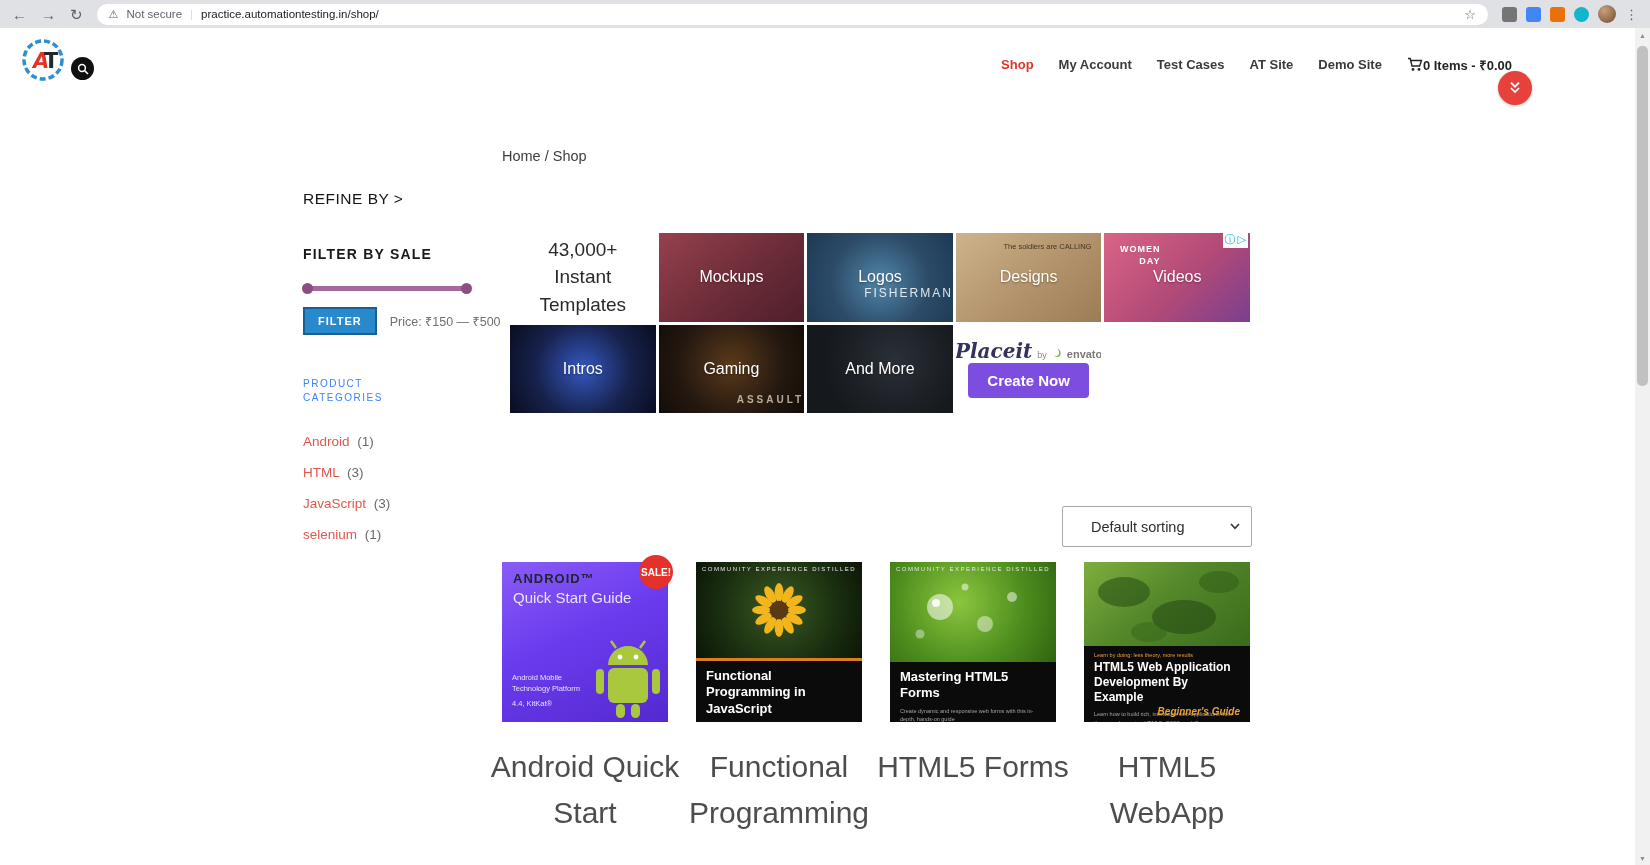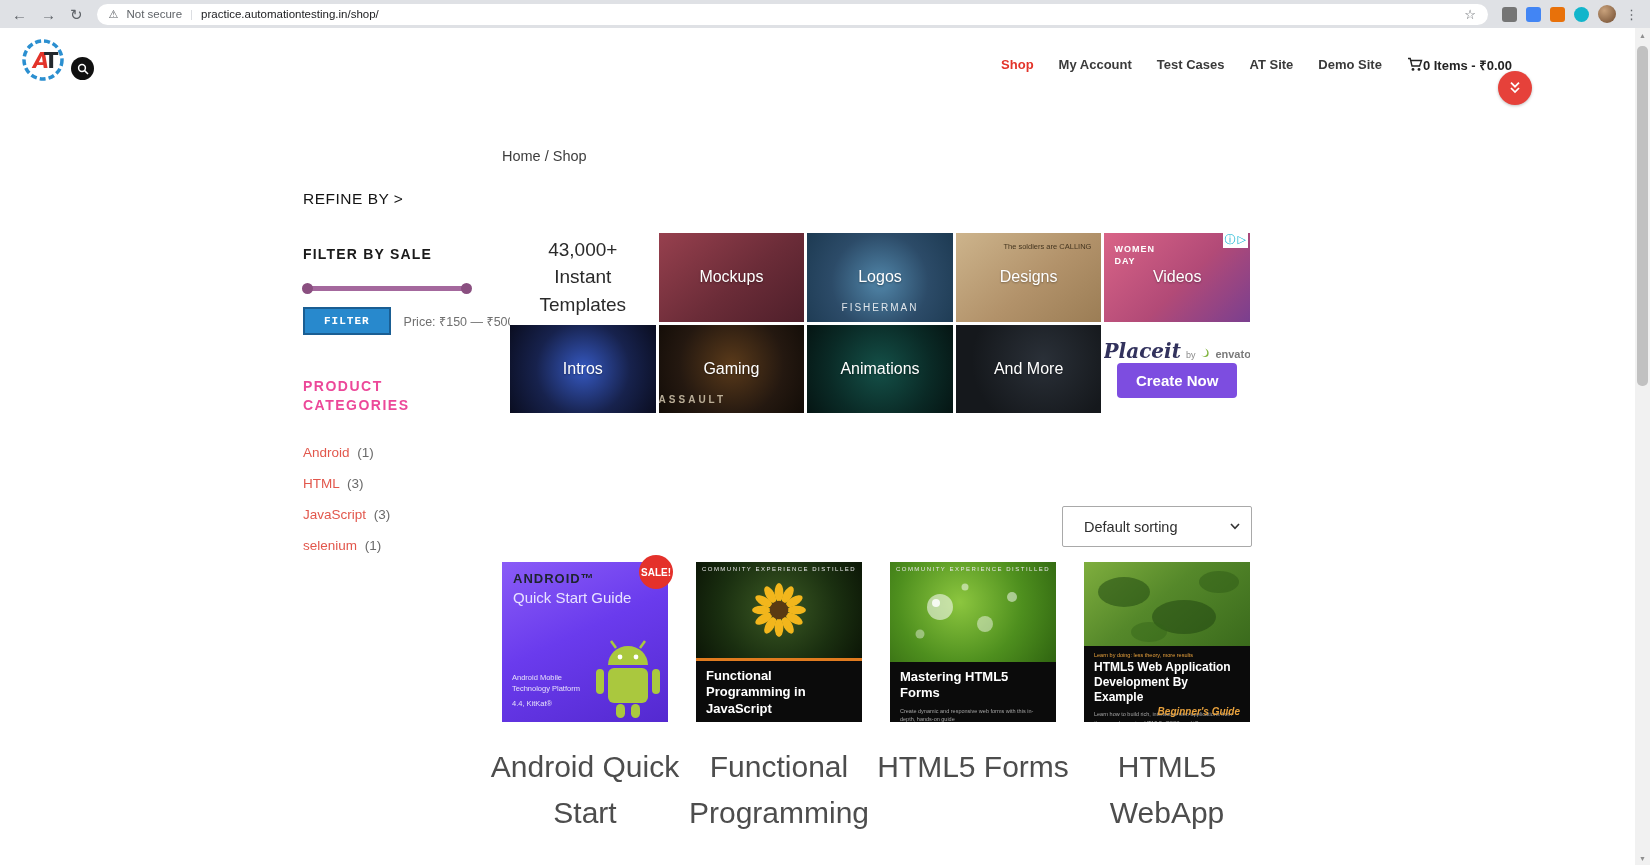--- a/index.html
+++ b/index.html
@@ -52,24 +52,24 @@
   .breadcrumb .crumb { cursor:pointer; }
 
   
   .sidebar { position:absolute; left:303px; top:190px; width:180px; }
   .refine { font-size:15.5px; color:#141414; letter-spacing:.5px; font-weight:500; cursor:pointer; }
   .fbp-title { margin-top:38px; font-size:14px; font-weight:700; letter-spacing:1.2px; color:#1a1a1a; }
   .slider { margin-top:24px; width:168px; height:5px; background:#a4689d; border-radius:3px; position:relative; }
   .handle { position:absolute; top:-3px; width:11px; height:11px; border-radius:50%; background:#8a4f80; cursor:pointer; }
   .handle.left { left:-1px; } .handle.right { right:-1px; }
   .filter-row { margin-top:16px; display:flex; align-items:center; gap:13px; width:210px; }
-  .filter-btn { font-family:Liberation Mono, monospace; font-size:11px; font-weight:700; letter-spacing:1px;
-                color:#fff; background:#2889cd; border:2px solid #1a5e93; padding:6px 19px; cursor:pointer; }
+  .filter-btn { font-family:Liberation Sans, sans-serif; font-size:11px; font-weight:700; letter-spacing:1px;
+                color:#fff; background:#2889cd; border:2px solid #1a5e93; padding:6px 13px; cursor:pointer; }
   .price-range { font-size:12.5px; color:#707070; white-space:nowrap; }
-  .cats-title { margin-top:42px; font-size:14px; font-weight:700; letter-spacing:1.5px; color:#ec4899;
+  .cats-title { margin-top:42px; font-size:10px; font-weight:400; letter-spacing:1.5px; color:#3b82f6;
                 width:120px; line-height:1.35; }
   .cat-list { list-style:none; margin-top:22px; }
   .cat-list li { padding:8px 0; font-size:13.5px; }
   .cat-link { color:#e2574c; cursor:pointer; text-decoration:none; }
   .cat-count { color:#6a6a6a; margin-left:4px; }
 
   
   .ad { position:absolute; left:510px; top:233px; width:740px; height:180px; display:grid;
         grid-template-columns:repeat(5,1fr); grid-template-rows:1fr 1fr; gap:3px; background:#fff; }
   .tile { position:relative; display:flex; align-items:center; justify-content:center; color:#fff;
@@ -77,43 +77,43 @@
   .tile.headline { color:#2a2a2a; font-size:19px; line-height:1.45; text-align:center; background:#fff;
                    padding:0 16px; text-shadow:none; }
   .tile.mockups { background:linear-gradient(140deg,#97404e 0%,#6b2c38 55%,#4e1f2a 100%); }
   .tile.logos { background:radial-gradient(circle at 50% 55%,#4a7b9d 10%,#2c4b68 55%,#1d3a52 100%); }
   .tile.designs { background:linear-gradient(140deg,#cdb48c 0%,#b2926a 55%,#9b7d55 100%); }
   .tile.videos { background:linear-gradient(135deg,#d96487 0%,#b24a77 55%,#7a3f8f 100%); }
   .tile.intros { background:radial-gradient(circle at 50% 50%,#3558c0 0%,#17224d 55%,#0a0d20 100%); }
   .tile.gaming { background:radial-gradient(circle at 50% 45%,#5a3a1a 0%,#241810 60%,#120c07 100%); }
   .tile.animations { background:radial-gradient(circle at 50% 50%,#145048 0%,#0a2a26 60%,#051513 100%); }
   .tile.andmore { background:radial-gradient(circle at 60% 40%,#2a3038 0%,#15181c 70%); }
-  .tile .decor { position:absolute; text-shadow:none; }
-  .decor.fisherman { bottom:9px; left:0; width:100%; text-align:center; font-size:10px; letter-spacing:2px;
+  .tile .decor { position:absolute; text-shadow:none;text-align:right; }
+  .decor.fisherman { bottom:22px; left:0; width:100%; font-size:12px; letter-spacing:2px;
                      color:rgba(255,255,255,.85); }
   .decor.calling { top:9px; left:0; width:100%; padding-right:10px; text-align:right; font-size:7.5px;
                    color:#44351f; line-height:1.35; }
   .decor.womenday { top:11px; left:10px; width:46px; font-size:9px; font-weight:700; letter-spacing:1px;
                     color:#fff; line-height:1.3; }
   .decor.assault { bottom:8px; left:0; width:100%; font-size:10px; font-weight:700;
                    letter-spacing:3px; color:rgba(222,210,185,.8); }
   .tile.placeit { background:#fff; flex-direction:column; text-shadow:none; }
   .placeit-logo { display:flex; align-items:baseline; gap:5px; }
   .placeit-word { font-family:"DejaVu Serif", serif; font-style:italic; font-weight:700; font-size:20px; color:#32325d; }
   .placeit-by { font-size:9px; color:#8a8a8a; }
   .envato-word { font-size:11px; font-weight:700; color:#7a7a7a; }
   .cta-btn { background:#7d4de0; color:#fff; border:none; border-radius:4px; padding:9px 19px;
              font-size:15px; font-weight:700; cursor:pointer; font-family:"Liberation Sans",sans-serif; }
   .ad-badges { position:absolute; top:-2px; right:2px; display:flex; gap:2px; align-items:center;
                color:#00aecd; font-size:11px; background:#fff; padding:1px 2px; cursor:pointer; }
 
   
   .sort-box { position:absolute; left:1062px; top:506px; width:190px; height:41px; border:1px solid #a9a9a9;
               border-radius:2px; background:#fff; display:flex; align-items:center; justify-content:space-between;
-              padding:0 11px 0 21px; font-size:14.5px; color:#2e2e2e; cursor:pointer; }
+              padding:0 11px 0 28px; font-size:14.5px; color:#2e2e2e; cursor:pointer; }
 
   
   .products { position:absolute; left:502px; top:562px; display:grid; grid-template-columns:repeat(4,166px);
               column-gap:28px; }
   .product { position:relative; }
   .cover { position:relative; width:166px; height:160px; overflow:hidden; cursor:pointer; }
   .p-title { width:210px; margin-left:-22px; margin-top:22px; font-size:30px; line-height:46px;
              color:#4d4d4d; text-align:center; font-weight:400; cursor:pointer; }
   .sale-badge { position:absolute; top:-7px; right:-5px; width:34px; height:34px; border-radius:50%;
                 background:#e4312b; color:#fff; font-size:10px; font-weight:700; display:flex;
@@ -267,23 +267,20 @@
     <div class="tile videos">
       <span>Videos</span>
       <span class="decor womenday">WOMEN DAY</span>
     </div>
     <div class="tile intros">
       <span>Intros</span>
     </div>
     <div class="tile gaming">
       <span>Gaming</span>
       <span class="decor assault">ASSAULT</span>
-    </div>
-    <div class="tile animations">
-      <span>Animations</span>
     </div>
     <div class="tile andmore">
       <span>And More</span>
     </div>
     <div class="tile placeit">
       <div class="placeit-logo">
         <span class="placeit-word">Placeit</span>
         <span class="placeit-by">by</span>
         <svg width="10" height="10" viewBox="0 0 10 10">
           <path d="M5 0.5 C8.5 1.5 9.5 5 8 8 C5.5 10 1.5 9 1 5.5 C1.5 8 4 9 6 7.5 C8 6 7.5 2.5 5 0.5 Z" fill="#82b541"></path>

